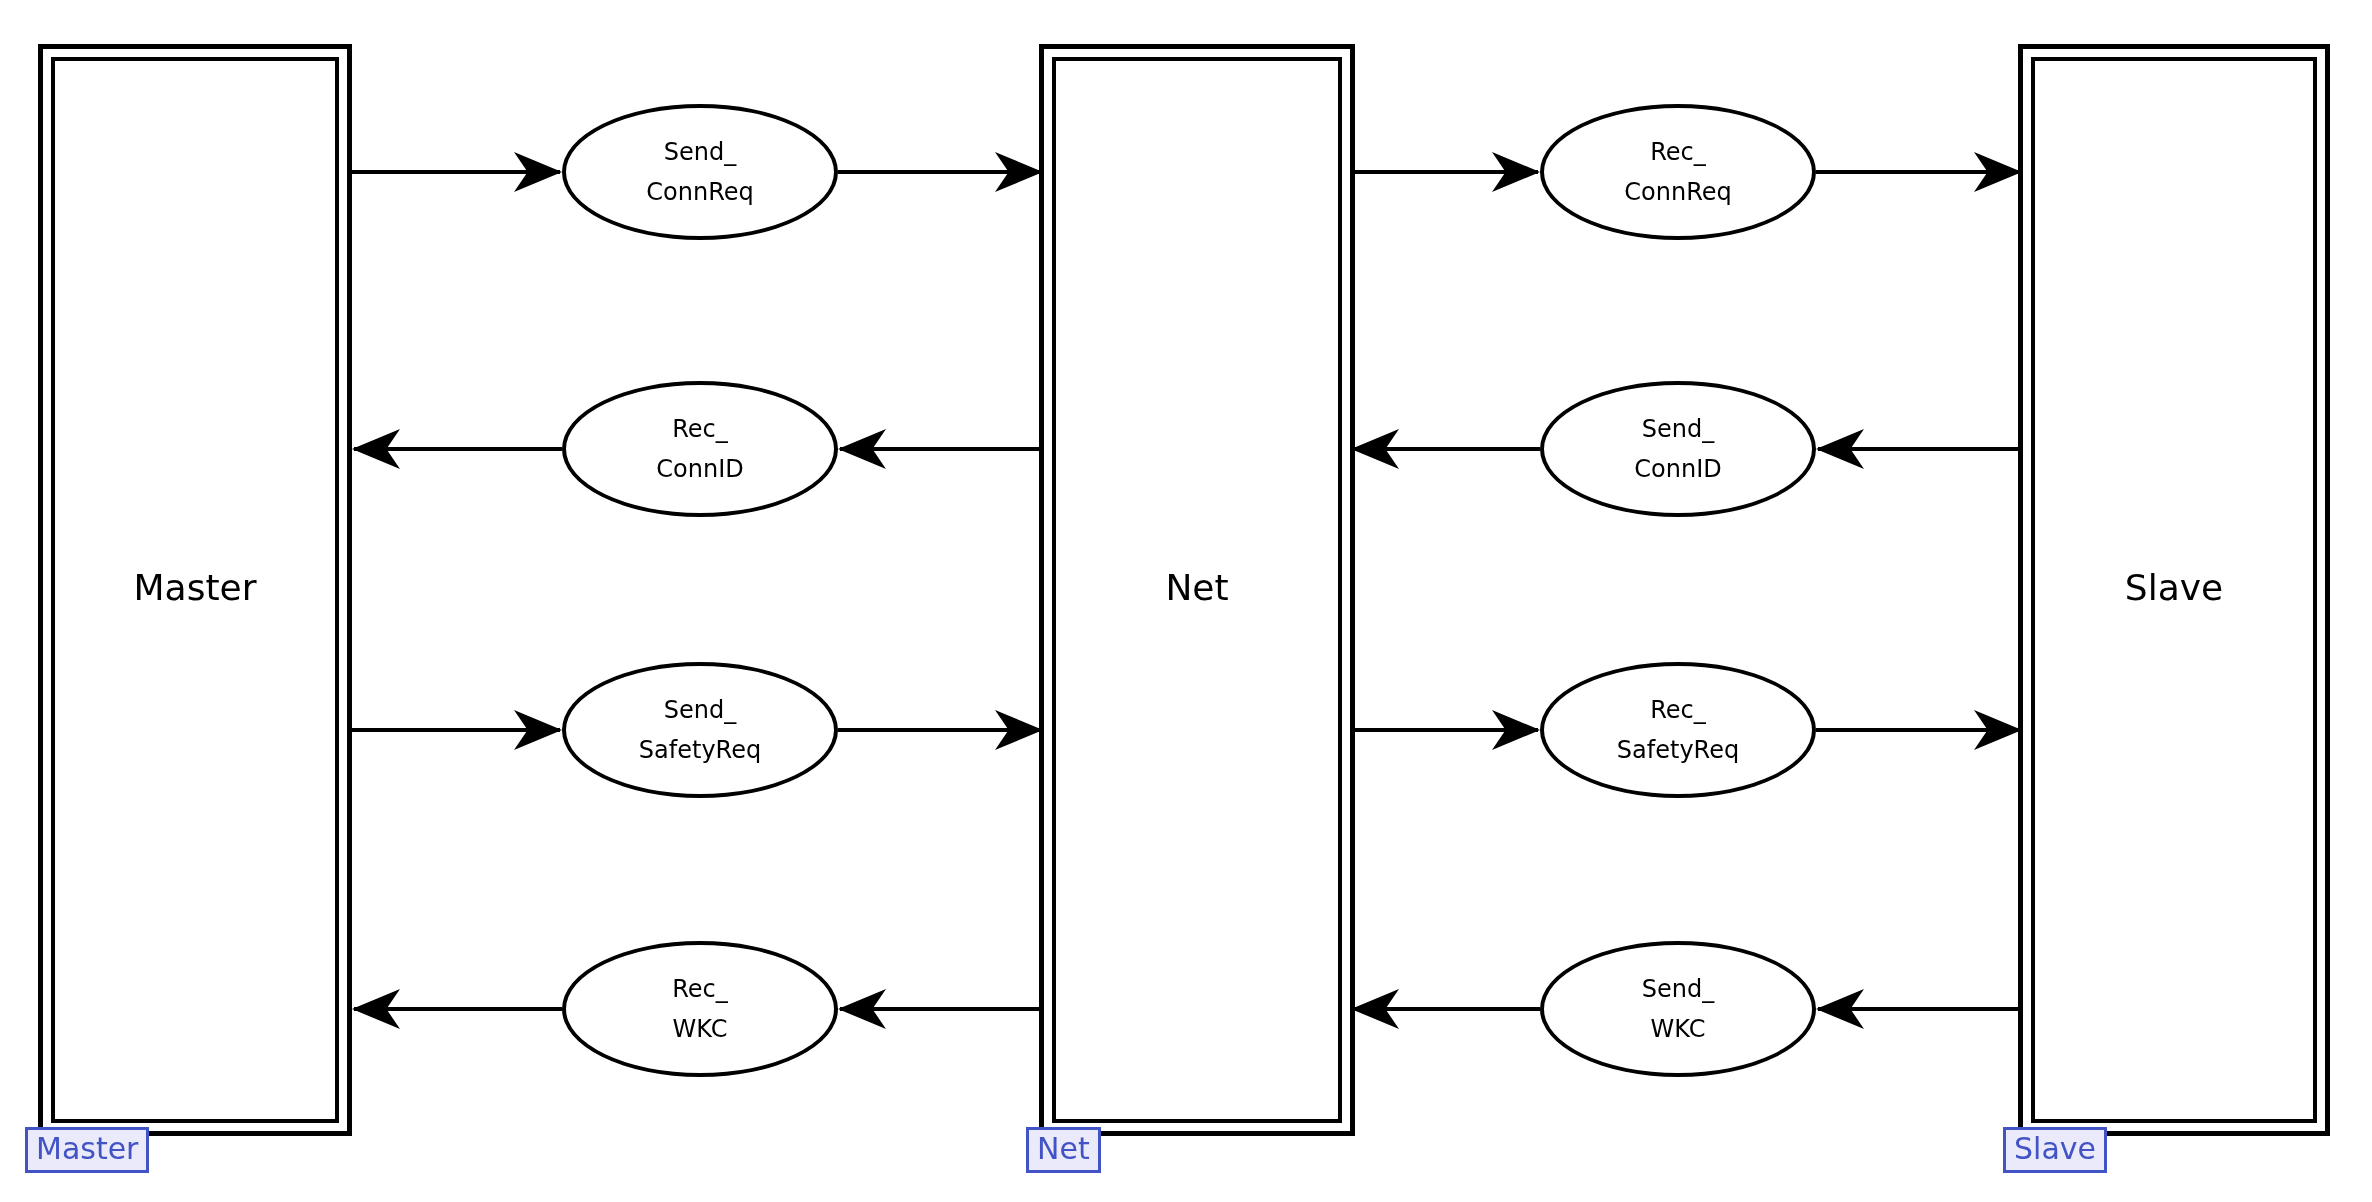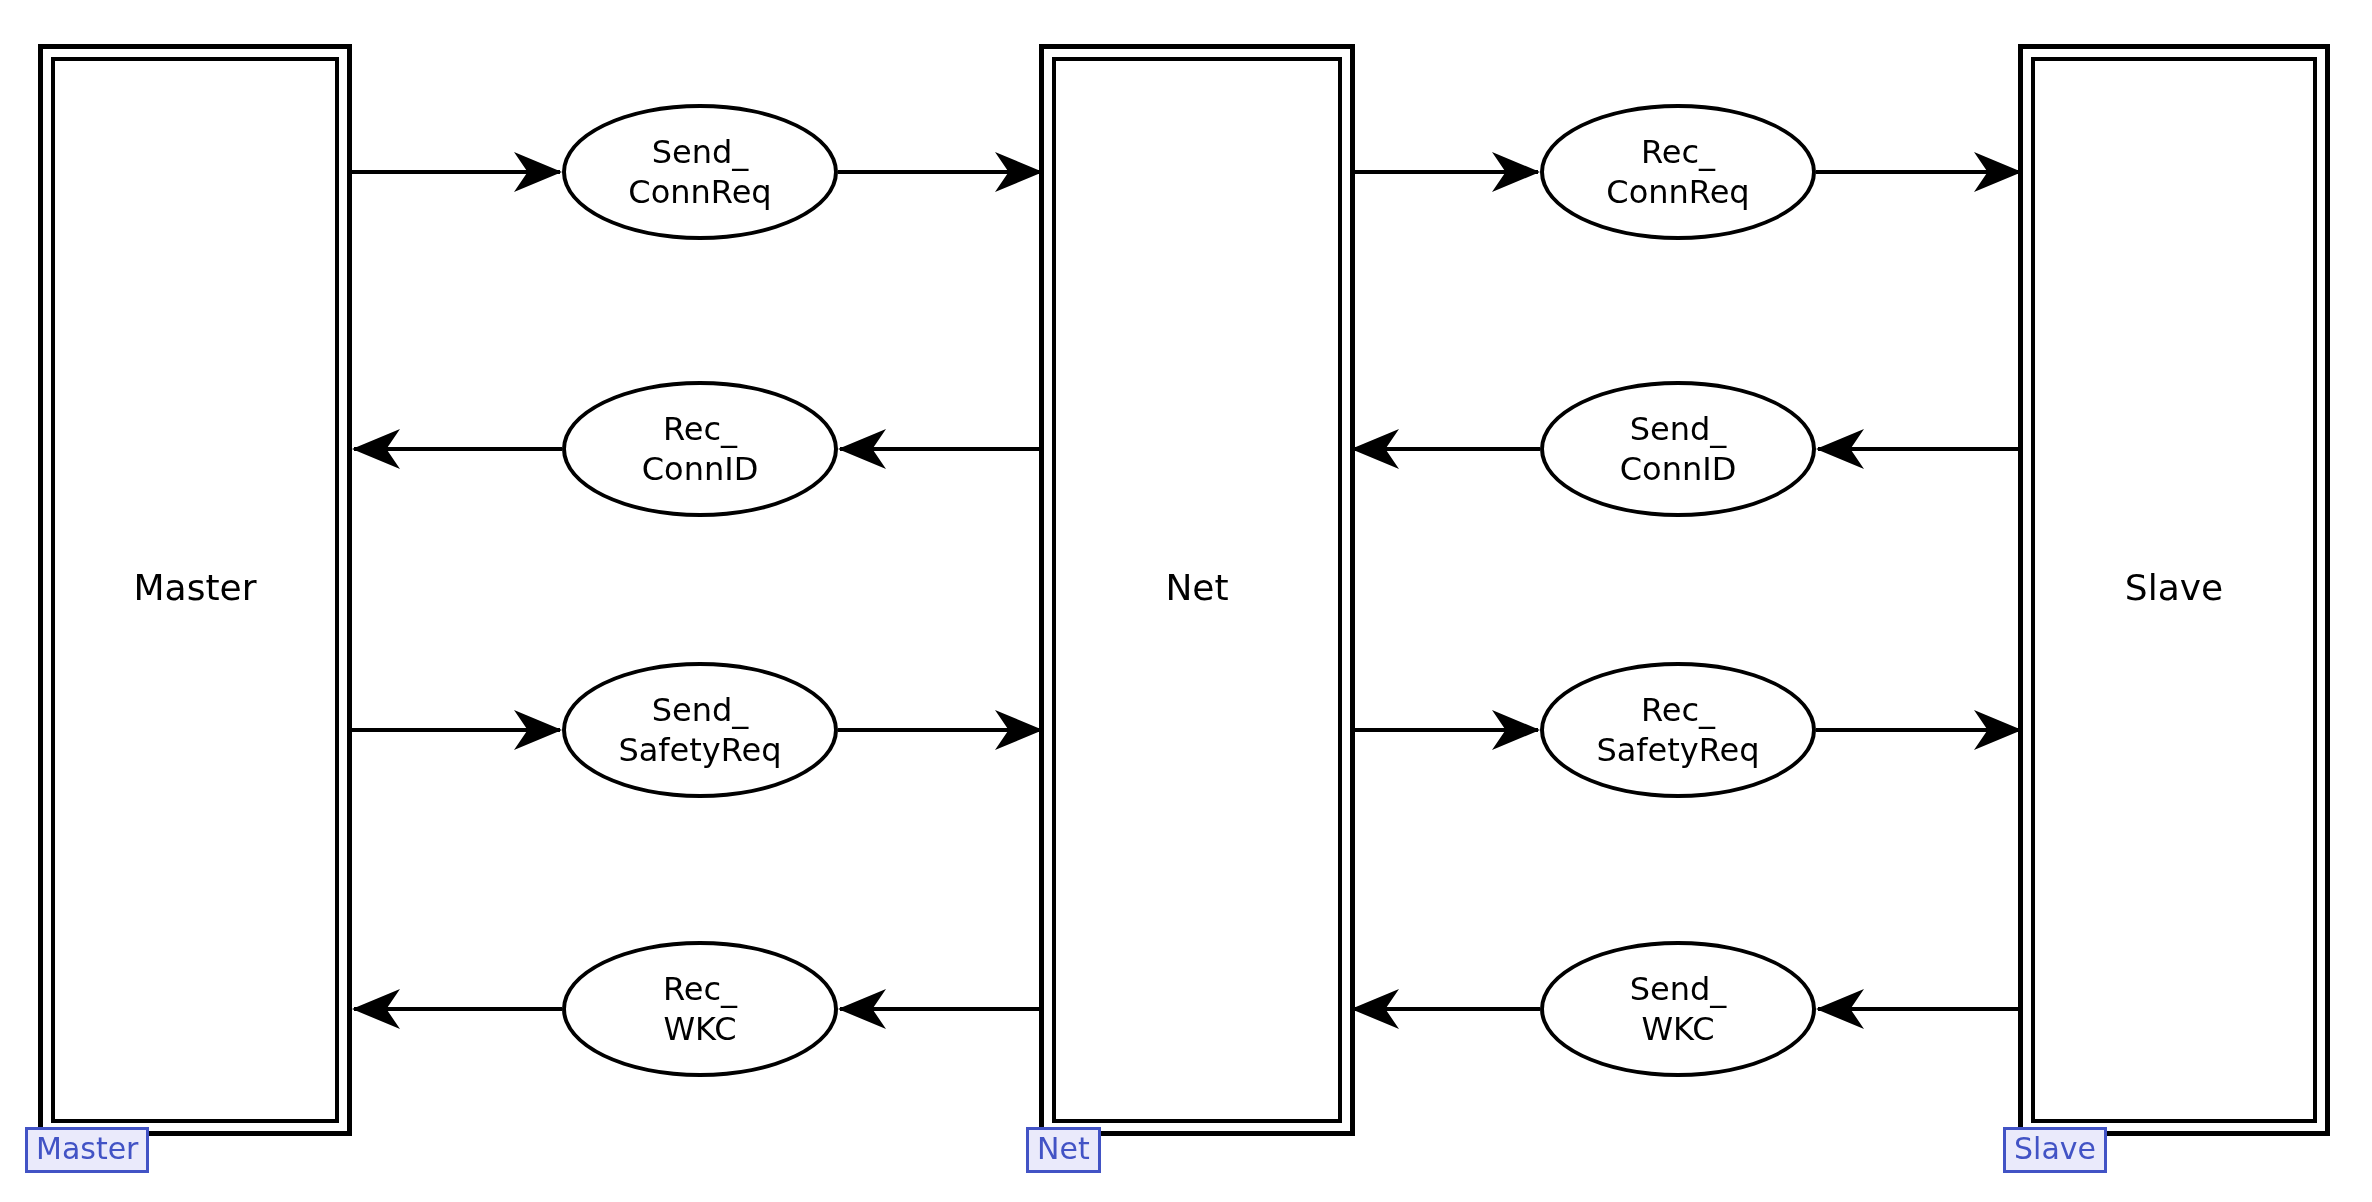--- a/index.html
+++ b/index.html
@@ -37,21 +37,21 @@
     border: 4px solid #000;
     border-radius: 50%;
     background: #fff;
     box-sizing: border-box;
     display: flex;
     flex-direction: column;
     align-items: center;
     justify-content: center;
   }
   .place-line {
-    font-size: 32px;
+    font-size: 24px;
     line-height: 40px;
     color: #000;
     white-space: nowrap;
   }
   .sub-tag {
     position: absolute;
     background: #eaeafb;
     border: 3px solid #4253c5;
     color: #4253c5;
     font-size: 30px;

